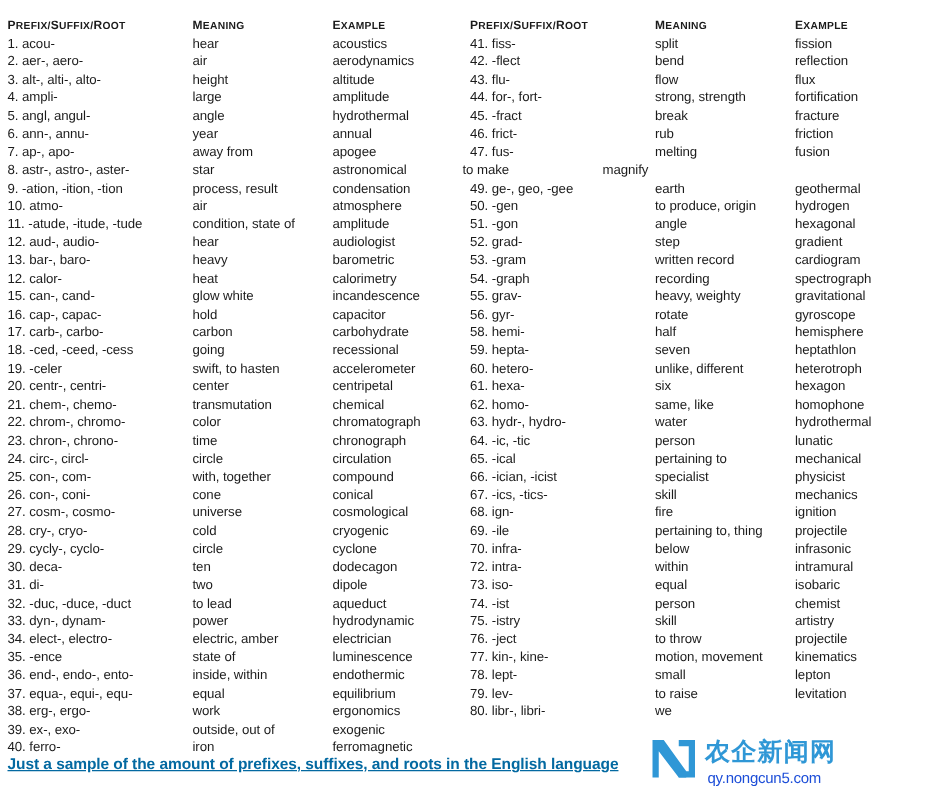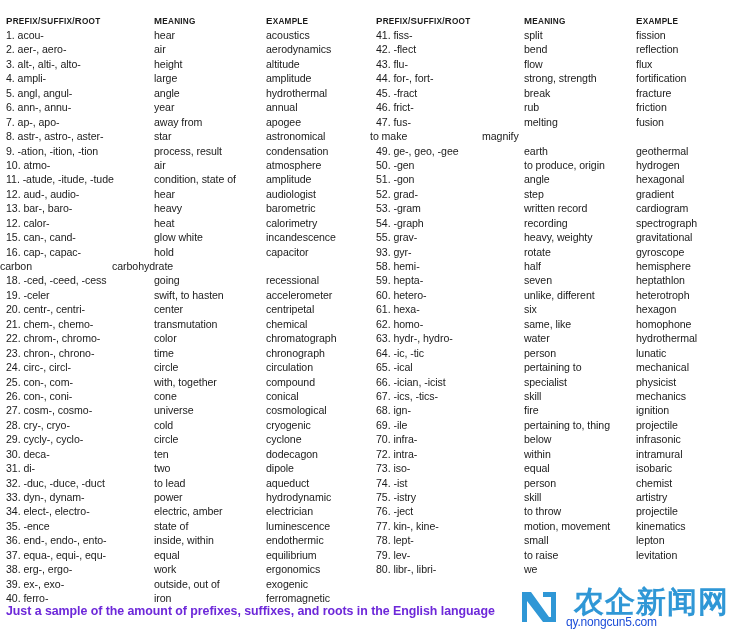--- a/index.html
+++ b/index.html
@@ -67,46 +67,47 @@
     letter-spacing: -0.06px;
   }
   .num { display: inline; }
 
   .caption {
     position: absolute;
     left: 6px;
     top: 604px;
     font-size: 12.4px;
     font-weight: bold;
-    color: #6d28d9;
+    color: #0369a1;
     letter-spacing: -0.05px;
     white-space: nowrap;
+    text-decoration: underline;
   }
 
   
   .watermark {
     position: absolute;
     left: 519px;
     top: 589px;
     width: 216px;
     height: 44px;
     pointer-events: none;
   }
   .wm-mark {
     position: absolute;
     left: 0;
     top: 1px;
     width: 40px;
     height: 34px;
   }
   .wm-cn {
     position: absolute;
-    left: 55px;
+    left: 45px;
     top: 0px;
-    font-size: 30px;
+    font-size: 20px;
     font-weight: bold;
     color: #2f97d6;
     letter-spacing: 1px;
     line-height: 26px;
     white-space: nowrap;
   }
   .wm-url {
     position: absolute;
     left: 47px;
     top: 26px;
@@ -210,20 +211,21 @@
             <div class="c-term cell"><span class="num">15.</span> <span>can-, cand-</span></div>
             <div class="c-mean cell">glow white</div>
             <div class="c-exam cell">incandescence</div>
           </div>
           <div class="row">
             <div class="c-term cell"><span class="num">16.</span> <span>cap-, capac-</span></div>
             <div class="c-mean cell">hold</div>
             <div class="c-exam cell">capacitor</div>
           </div>
           <div class="row">
+            <div class="c-term cell"><span class="num">17.</span> <span>carb-, carbo-</span></div>
             <div class="c-mean cell">carbon</div>
             <div class="c-exam cell">carbohydrate</div>
           </div>
           <div class="row">
             <div class="c-term cell"><span class="num">18.</span> <span>-ced, -ceed, -cess</span></div>
             <div class="c-mean cell">going</div>
             <div class="c-exam cell">recessional</div>
           </div>
           <div class="row">
             <div class="c-term cell"><span class="num">19.</span> <span>-celer</span></div>
@@ -419,21 +421,21 @@
             <div class="c-term cell"><span class="num">54.</span> <span>-graph</span></div>
             <div class="c-mean cell">recording</div>
             <div class="c-exam cell">spectrograph</div>
           </div>
           <div class="row">
             <div class="c-term cell"><span class="num">55.</span> <span>grav-</span></div>
             <div class="c-mean cell">heavy, weighty</div>
             <div class="c-exam cell">gravitational</div>
           </div>
           <div class="row">
-            <div class="c-term cell"><span class="num">93.</span> <span>gyr-</span></div>
+            <div class="c-term cell"><span class="num">56.</span> <span>gyr-</span></div>
             <div class="c-mean cell">rotate</div>
             <div class="c-exam cell">gyroscope</div>
           </div>
           <div class="row">
             <div class="c-term cell"><span class="num">58.</span> <span>hemi-</span></div>
             <div class="c-mean cell">half</div>
             <div class="c-exam cell">hemisphere</div>
           </div>
           <div class="row">
             <div class="c-term cell"><span class="num">59.</span> <span>hepta-</span></div>

